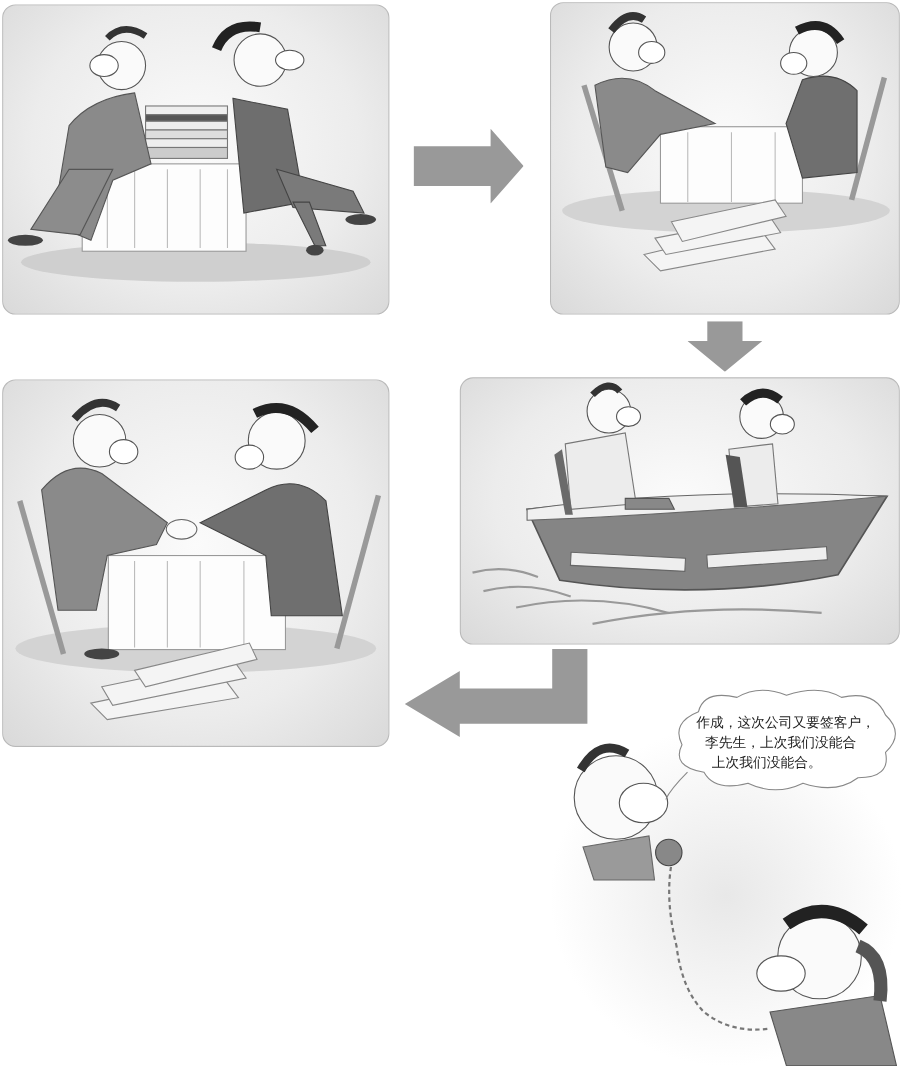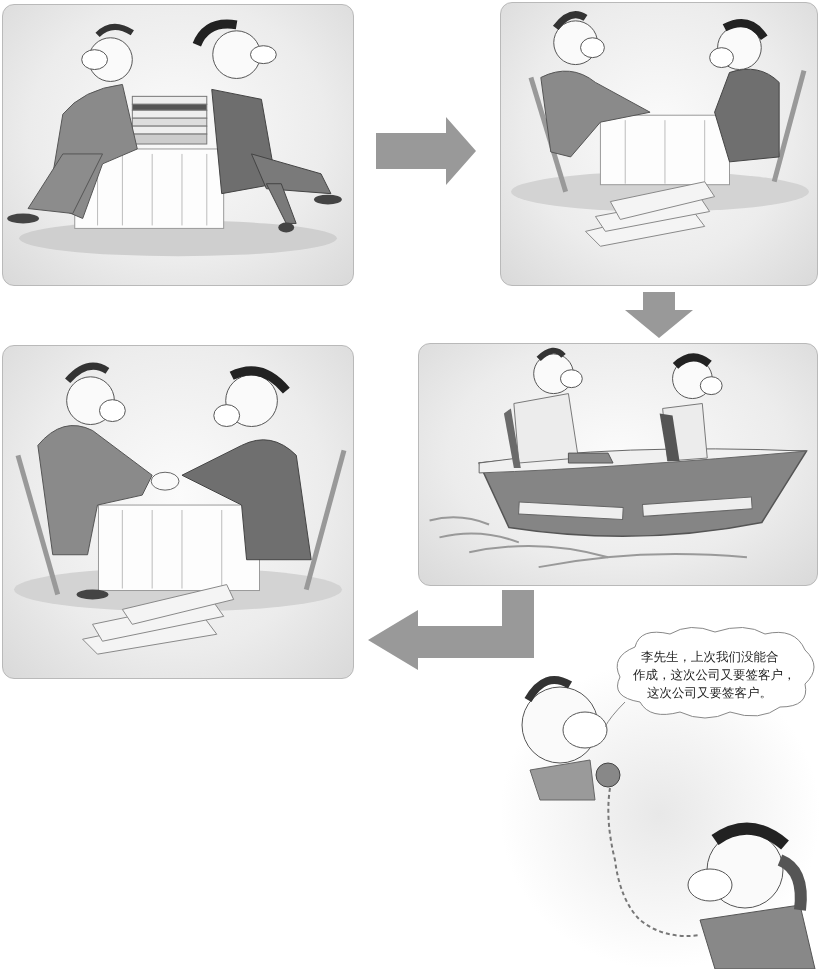--- a/index.html
+++ b/index.html
@@ -199,17 +199,17 @@
     <path d="M280 200 Q305 210 300 250" stroke="#555" stroke-width="12" fill="none"></path>
   </svg>
 </div>
 
 <div class="bubble">
   <svg viewBox="0 0 215 105">
     <path d="M30 25 Q35 5 65 12 Q85 0 110 10 Q140 0 160 12 Q190 5 200 28 Q218 45 200 62 Q205 85 175 85 Q155 100 125 90 Q100 102 75 90 Q45 98 35 80 Q5 75 15 55 Q5 35 30 25 Z" fill="#ffffff" stroke="#888" stroke-width="1"></path>
     <path d="M20 80 Q5 95 0 105" stroke="#888" fill="none"></path>
   </svg>
   <div class="bubble-text">
+    <div>作成，这次公司又要签客户，</div>
     <div style="padding-left:8px;">李先生，上次我们没能合</div>
-    <div>作成，这次公司又要签客户，</div>
-    <div style="padding-left:14px;">这次公司又要签客户。</div>
+    <div style="padding-left:14px;">上次我们没能合。</div>
   </div>
 </div>
 
 </body></html>

